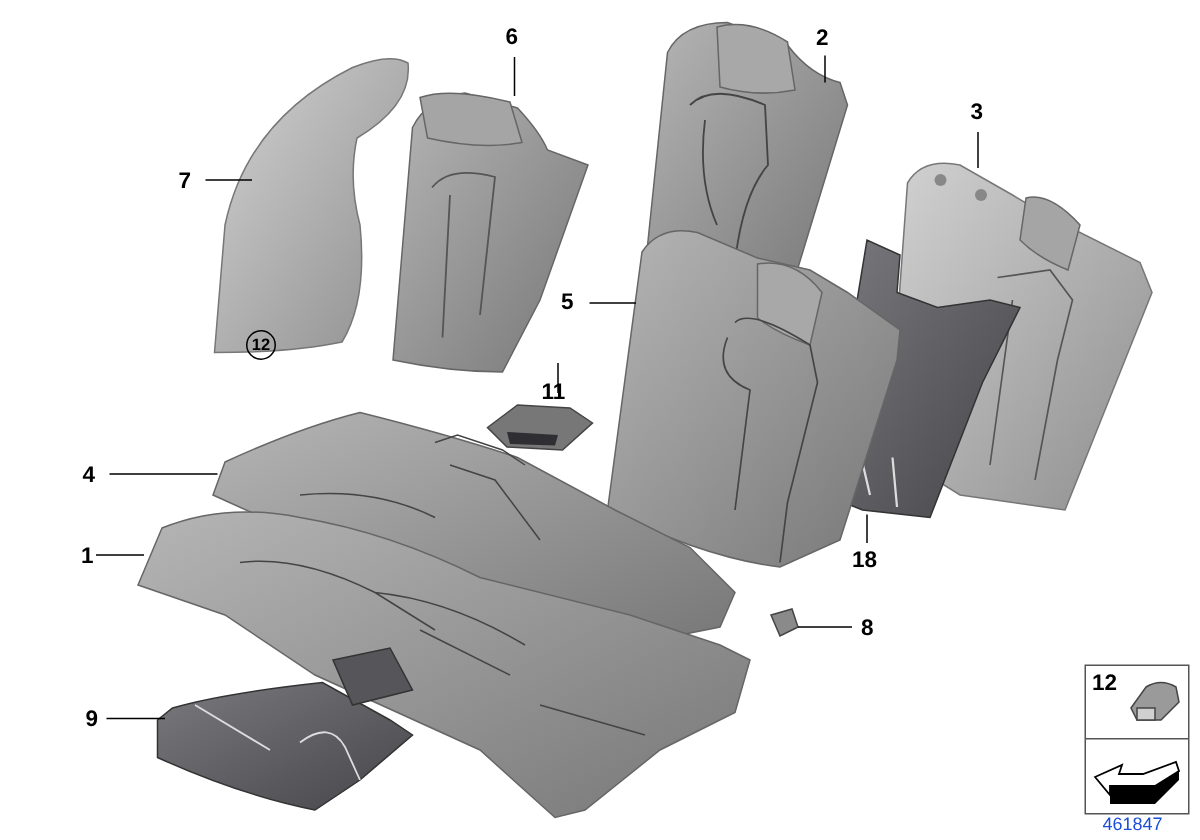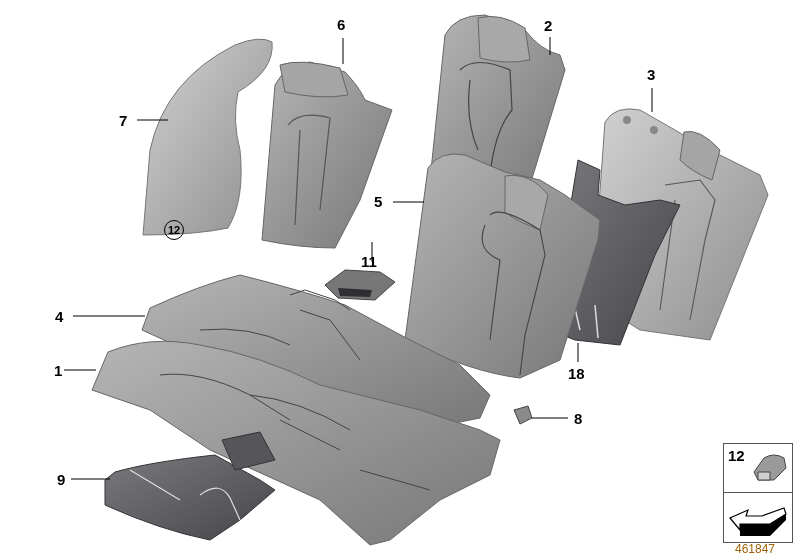--- a/index.html
+++ b/index.html
@@ -7,21 +7,21 @@
          font-family: "Liberation Sans", sans-serif; }
   #diagram { position: absolute; left: 0; top: 0; width: 800px; height: 560px; }
   .callout { position: absolute; font-weight: bold; font-size: 15px; color: #000;
              font-family: "Liberation Sans", sans-serif; line-height: 1; cursor: pointer; }
   .circled { position: absolute; width: 18px; height: 18px; border: 1.5px solid #000; border-radius: 50%;
              font-size: 11px; font-weight: bold; text-align: center; line-height: 18px; }
   .legend-box { position: absolute; left: 723px; top: 443px; width: 68px; height: 98px;
                 border: 1px solid #555; background: #fff; }
   .legend-divider { position: absolute; left: 0; top: 48px; width: 68px; height: 1px; background: #555; }
   .legend-num { position: absolute; left: 4px; top: 3px; font-weight: bold; font-size: 15px; }
-  .diagram-id { position: absolute; left: 735px; top: 542px; font-size: 12px; color: #a16207; }
+  .diagram-id { position: absolute; left: 735px; top: 542px; font-size: 12px; color: #1d4ed8; }
 </style>
 </head>
 <body>
 
 <svg id="diagram" viewBox="0 0 800 560" xmlns="http://www.w3.org/2000/svg">
   <defs>
     <linearGradient id="gLight" x1="0" y1="0" x2="1" y2="1">
       <stop offset="0" stop-color="#d2d2d2"></stop>
         <stop offset="1" stop-color="#8e8e8e"></stop>
     </linearGradient>

